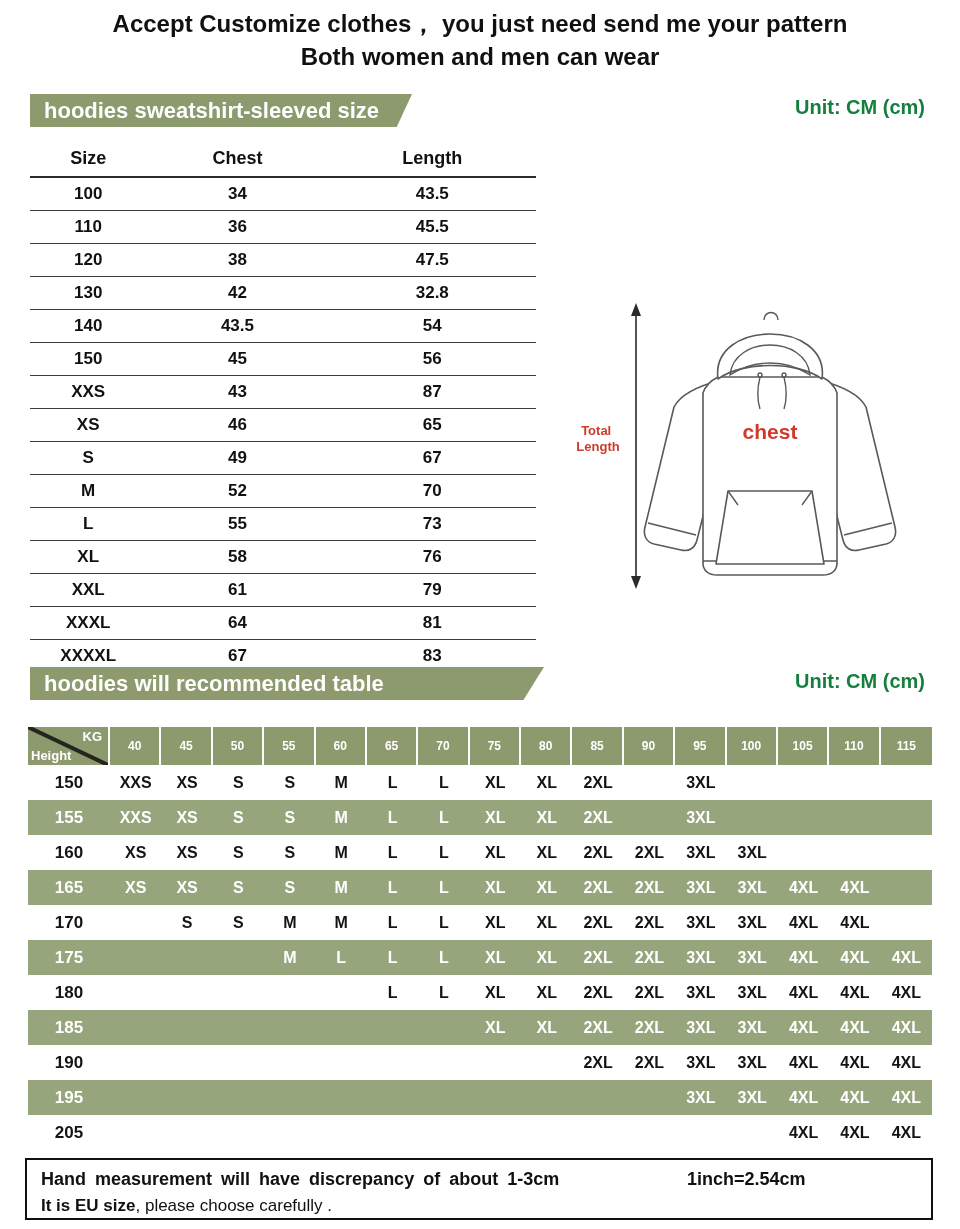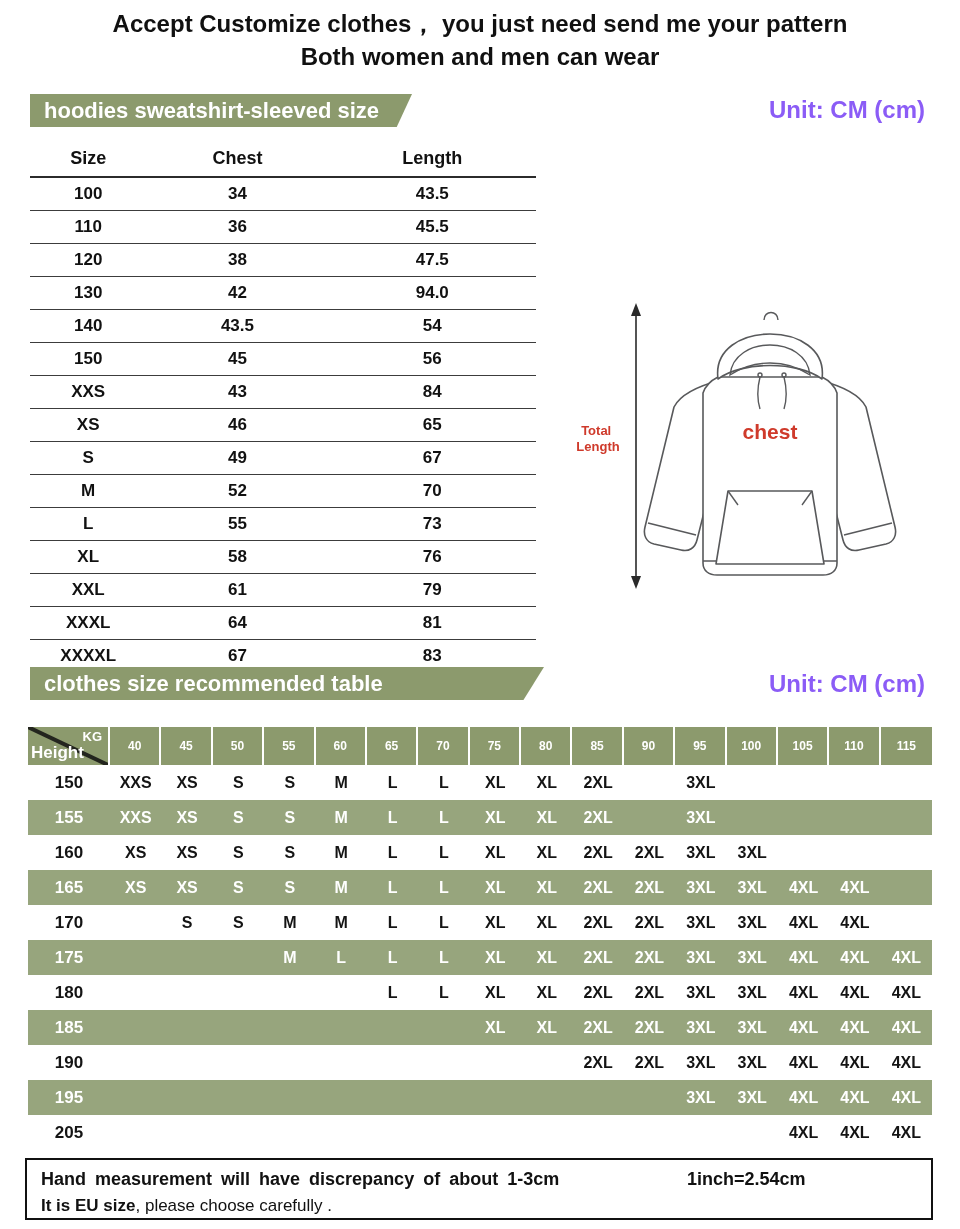--- a/index.html
+++ b/index.html
@@ -9,21 +9,21 @@
   
   .main-title{position:absolute;top:7px;left:0;right:0;text-align:center;
               font-size:24px;font-weight:bold;line-height:33px;color:#101010;}
 
   
   .banner{position:absolute;background:#8c9a6d;color:#fff;font-size:22px;font-weight:bold;
           line-height:33px;height:33px;padding-left:14px;box-sizing:border-box;
           clip-path:polygon(0 0,100% 0,96% 100%,0 100%);}
   .banner1{left:30px;top:94px;width:382px;}
   .banner2{left:30px;top:667px;width:514px;}
-  .unit{position:absolute;right:35px;font-size:24px;font-weight:bold;color:#8b5cf6;}
+  .unit{position:absolute;right:35px;font-size:20px;font-weight:bold;color:#15803d;}
   .unit1{top:96px;}
   .unit2{top:670px;}
 
   
   .size-table{position:absolute;left:30px;top:140px;width:506px;border-collapse:collapse;}
   .size-table th{font-size:18px;font-weight:bold;text-align:center;height:34px;
                  border-bottom:2px solid #2b2b2b;margin-top:20px;}
   .size-table td{font-size:17px;font-weight:bold;text-align:center;height:30px;
                  border-bottom:1px solid #3c3c3c;}
   .size-table th:nth-child(1),.size-table td:nth-child(1){width:23%;}
@@ -46,21 +46,21 @@
   .rec-table{position:absolute;left:28px;top:727px;width:904px;}
   .rgrid{display:grid;grid-template-columns:82px repeat(16,1fr);}
   .rec-head{height:38px;}
   .rh-cell{background:#8c9a6d;color:#fff;font-size:12px;font-weight:bold;
            text-align:center;line-height:38px;border-right:2px solid #fff;
            box-sizing:border-box;}
   .rec-head .rh-cell:last-child{border-right:none;}
   .corner{position:relative;background:#8c9a6d;border-right:2px solid #fff;box-sizing:border-box;}
   .corner svg{position:absolute;left:0;top:0;width:100%;height:100%;}
   .corner .kg{position:absolute;right:6px;top:2px;color:#fff;font-size:13px;font-weight:bold;}
-  .corner .ht{position:absolute;left:3px;bottom:2px;color:#fff;font-size:17px;font-weight:bold;}
+  .corner .ht{position:absolute;left:3px;bottom:2px;color:#fff;font-size:13px;font-weight:bold;}
   .rec-row{height:35px;align-items:center;font-size:16px;font-weight:bold;color:#141414;}
   .rec-row > div{text-align:center;line-height:35px;}
   .rec-row.hl{background:#97a57d;color:#ffffff;}
   .r-height{font-size:17px;}
 
   
   .footer-box{position:absolute;left:25px;top:1158px;width:908px;height:62px;
               border:2px solid #111;box-sizing:border-box;}
   .note1{position:absolute;left:14px;top:9px;font-size:18px;font-weight:bold;word-spacing:4px;}
   .inch-note{position:absolute;left:660px;top:9px;font-size:18px;font-weight:bold;}
@@ -103,36 +103,36 @@
           <td>45.5</td>
         </tr>
         <tr>
           <td>120</td>
           <td>38</td>
           <td>47.5</td>
         </tr>
         <tr>
           <td>130</td>
           <td>42</td>
-          <td>94.0</td>
+          <td>32.8</td>
         </tr>
         <tr>
           <td>140</td>
           <td>43.5</td>
           <td>54</td>
         </tr>
         <tr>
           <td>150</td>
           <td>45</td>
           <td>56</td>
         </tr>
         <tr>
           <td>XXS</td>
           <td>43</td>
-          <td>84</td>
+          <td>87</td>
         </tr>
         <tr>
           <td>XS</td>
           <td>46</td>
           <td>65</td>
         </tr>
         <tr>
           <td>S</td>
           <td>49</td>
           <td>67</td>
@@ -204,21 +204,21 @@
 
       <text class="red-note" text-anchor="middle">
         <tspan x="40" y="152">Total</tspan>
         <tspan x="40" y="168">Length</tspan>
       </text>
       <text class="chest-text" x="212" y="156" text-anchor="middle">chest</text>
     </svg>
   </div>
 
   <div class="banner banner2">
-    <span>clothes size recommended table</span>
+    <span>hoodies will recommended table</span>
   </div>
   <div class="unit unit2">Unit: CM (cm)</div>
 
   <div class="rec-table">
     <div class="rgrid rec-head" id="rec-head">
       <div class="corner">
         <svg viewBox="0 0 82 38" preserveAspectRatio="none">
           <line x1="0" y1="0" x2="82" y2="38" stroke="#23251e" stroke-width="4"></line>
         </svg>
         <span class="kg">KG</span>

